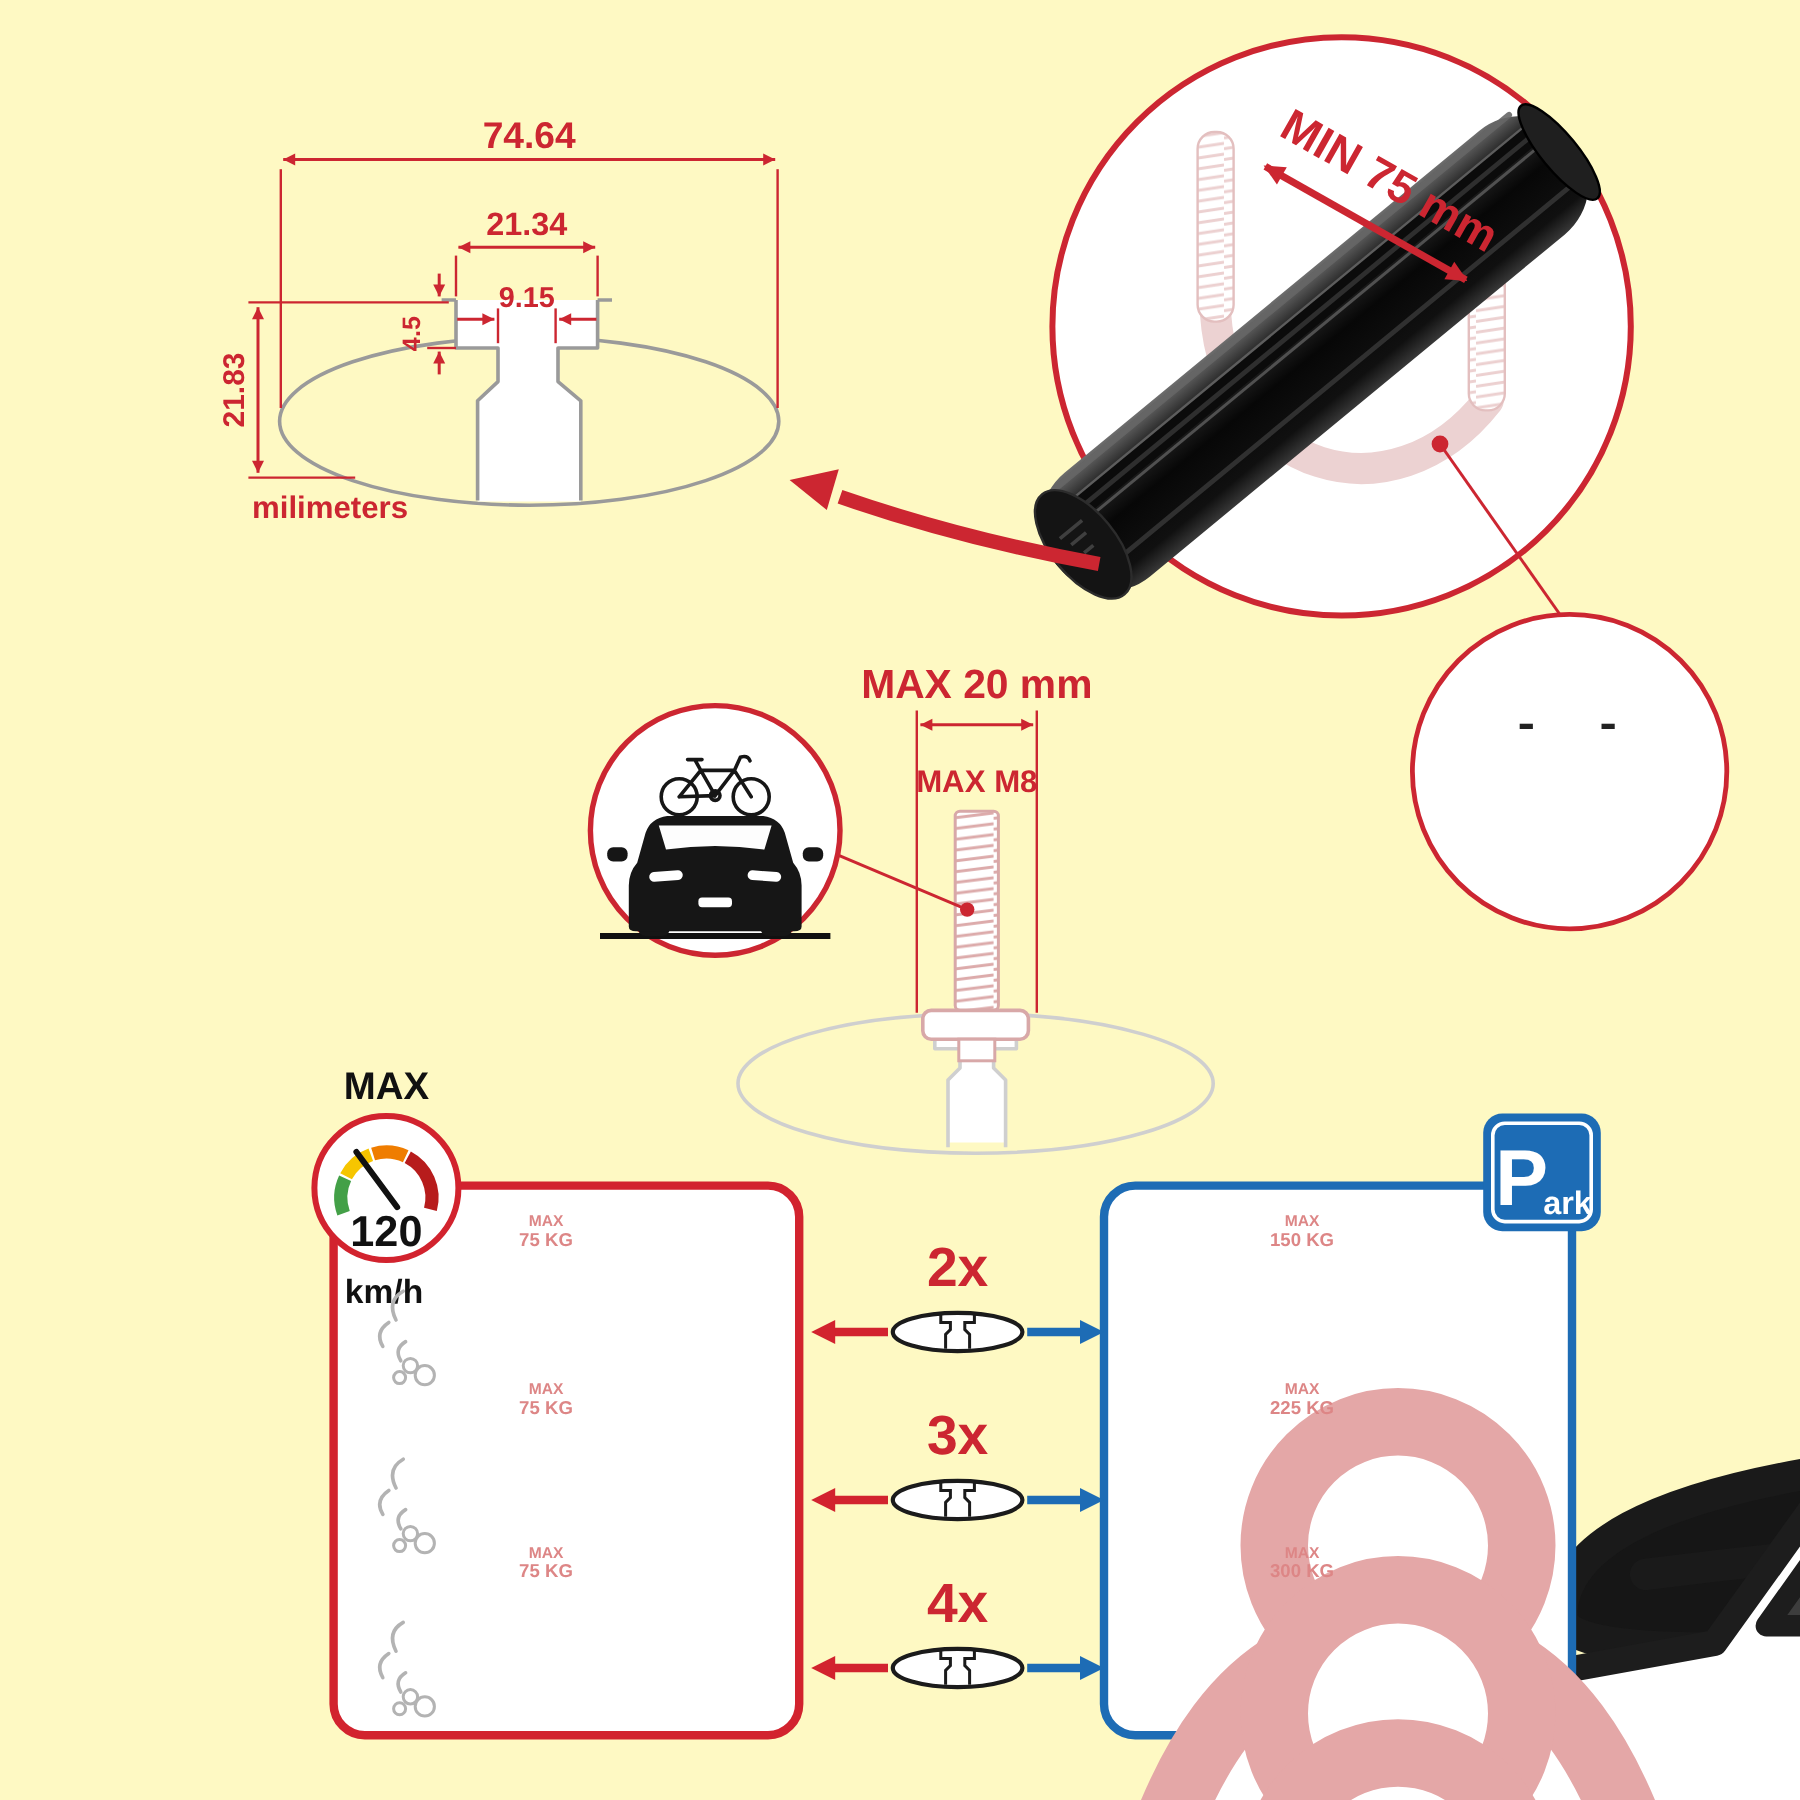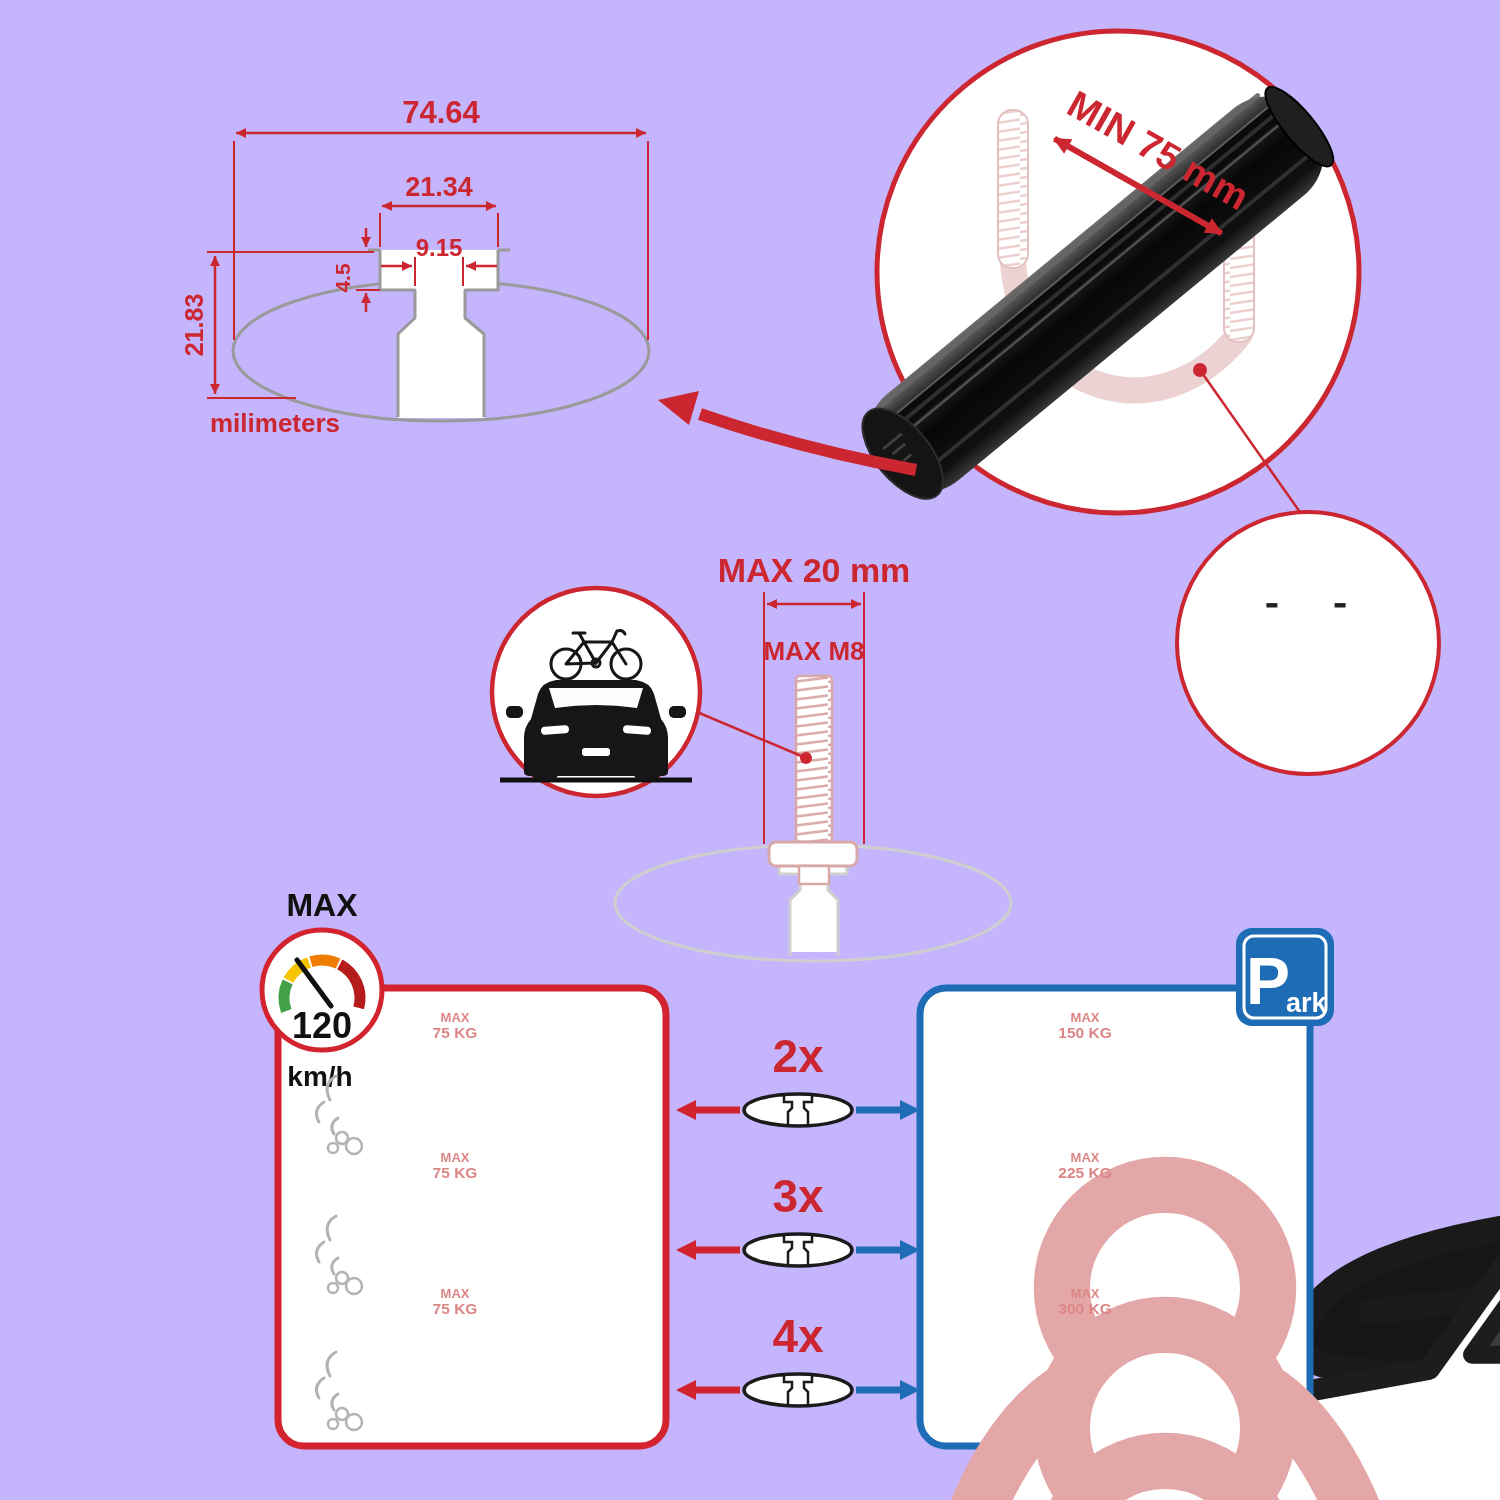--- a/index.html
+++ b/index.html
@@ -1,16 +1,16 @@
 <!DOCTYPE html>
 <html><head>
 <meta charset="utf-8">
 <style>
   html,body{margin:0;padding:0;background:#fff;}
-  .stage{position:relative;width:1500px;height:1500px;background:#c4b5fd;overflow:hidden;
+  .stage{position:relative;width:1500px;height:1500px;background:#fef9c3;overflow:hidden;
          font-family:"Liberation Sans",sans-serif;}
   svg{font-family:"Liberation Sans",sans-serif;}
   .mid{text-anchor:middle;}
   .dimline{stroke:#cc2631;stroke-width:2.5;fill:none;}
   .extline{stroke:#cc2631;stroke-width:2;fill:none;}
   .dimtext{fill:#cc2631;font-weight:700;}
   .redtxt{fill:#cc2631;font-weight:700;}
   .blk{fill:#111;font-weight:700;}
   .gray3{stroke:#9a9a9a;stroke-width:3;fill:none;stroke-linejoin:round;}
   .ghost3{stroke:#cfcfcf;stroke-width:3;fill:none;stroke-linejoin:round;}

